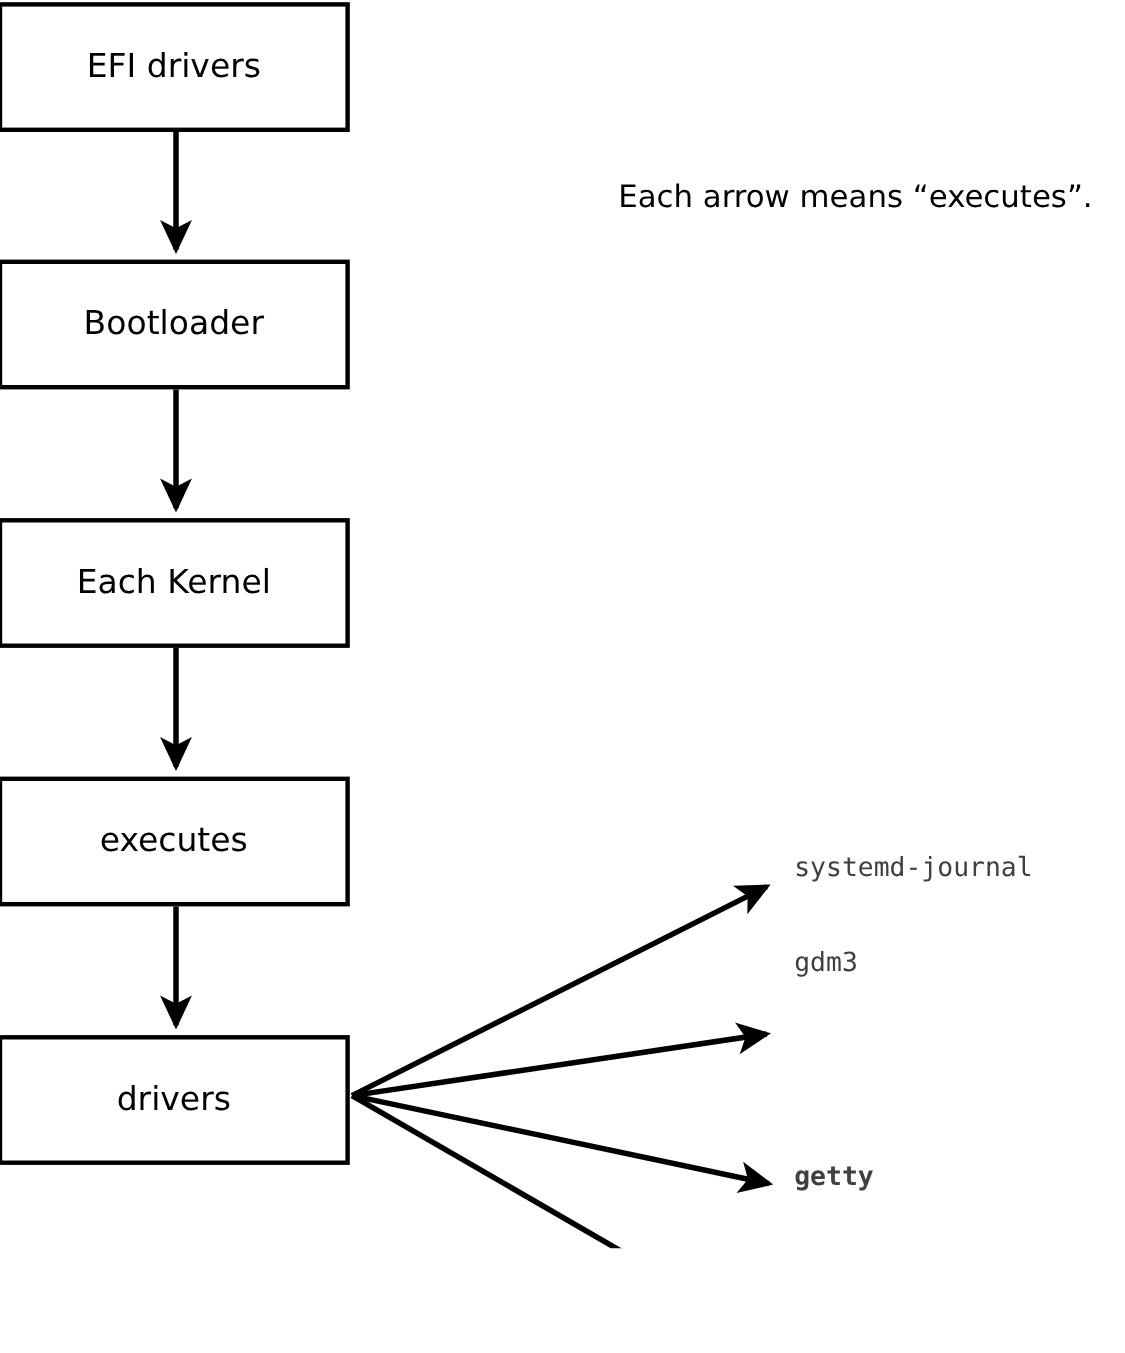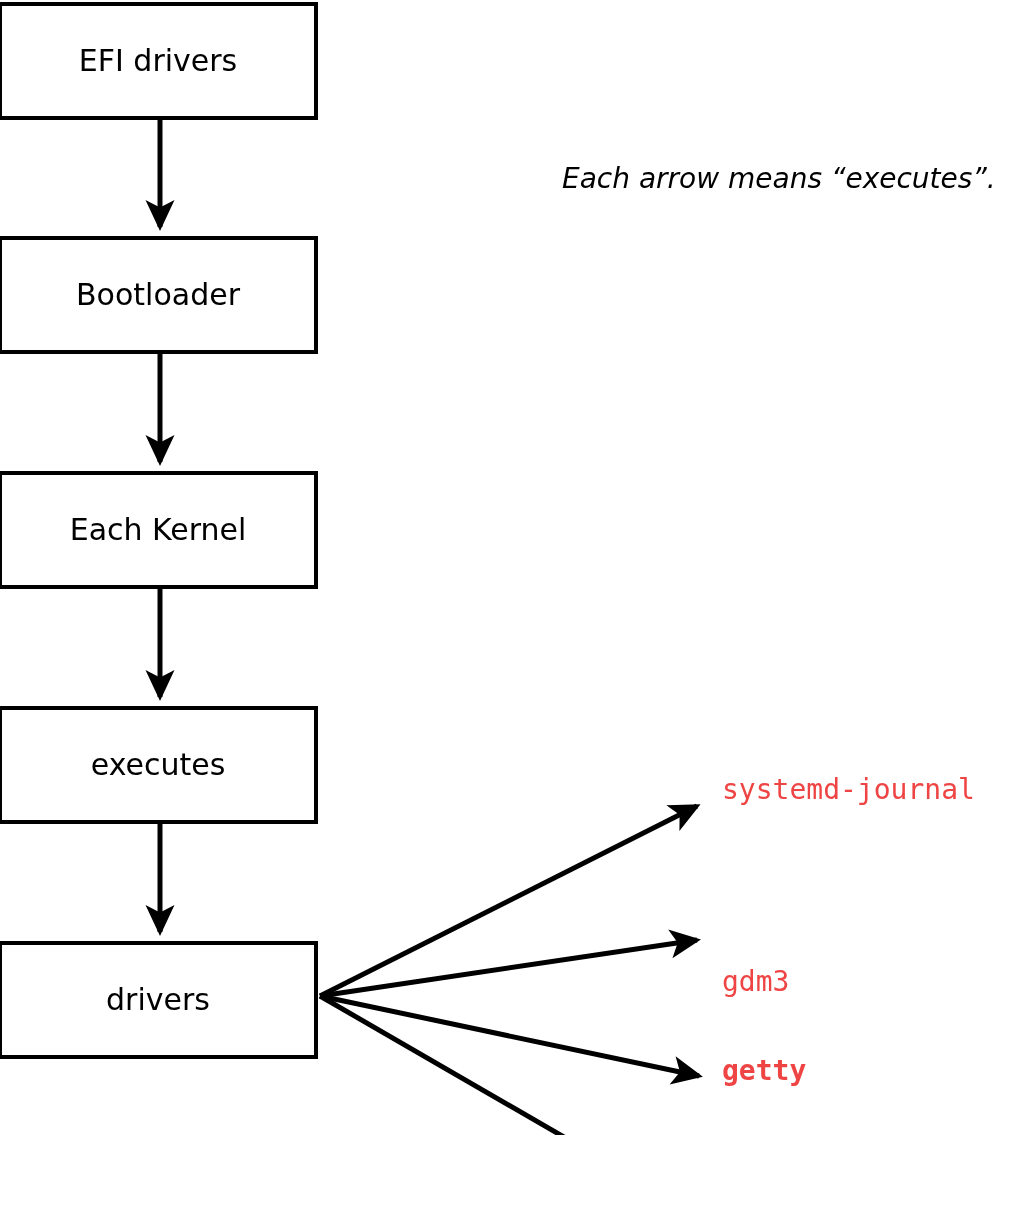--- a/index.html
+++ b/index.html
@@ -38,33 +38,32 @@
   .stage-label {
     font-family: "DejaVu Sans", "Liberation Sans", sans-serif;
     font-size: 30px;
     line-height: 1;
     color: #000000;
     white-space: nowrap;
   }
   .proc-label {
     position: absolute;
     font-family: "DejaVu Sans Mono", "Liberation Mono", monospace;
-    font-size: 28px;
+    font-size: 24px;
     line-height: 1;
-    color: #ef4444;
+    color: #404040;
     white-space: nowrap;
   }
   .legend-note {
     position: absolute;
     font-family: "DejaVu Sans", "Liberation Sans", sans-serif;
     font-size: 28px;
     line-height: 1;
     color: #000000;
     white-space: nowrap;
-    font-style: italic;
   }
 </style>
 </head>
 <body>
 
 <div id="canvas">
 
   <svg id="diagram-svg" viewBox="0 0 1023 1230">
     <defs>
       <marker id="arrowhead" markerWidth="7" markerHeight="7" refX="5.6" refY="3.2" orient="auto" markerUnits="strokeWidth">
@@ -98,21 +97,21 @@
   <div class="stage-box" style="left:-2px; top:706px; width:320px; height:118px;">
     <span class="stage-label">executes</span>
   </div>
 
   <div class="stage-box" style="left:-2px; top:941px; width:320px; height:118px;">
     <span class="stage-label">drivers</span>
   </div>
 
   <div class="proc-label" style="left:722px; top:776px;">systemd-journal</div>
 
-  <div class="proc-label" style="left:722px; top:968px;">gdm3</div>
+  <div class="proc-label" style="left:722px; top:863px;">gdm3</div>
 
   <div class="proc-label" style="left:722px; top:1057px;font-weight:bold;">getty</div>
 
   <div class="proc-label" style="left:715px; top:1196px;">sshd</div>
 
   <div class="legend-note" style="left:562px; top:165px;">Each arrow means “executes”.</div>
 
 </div>
 
 </body></html>

